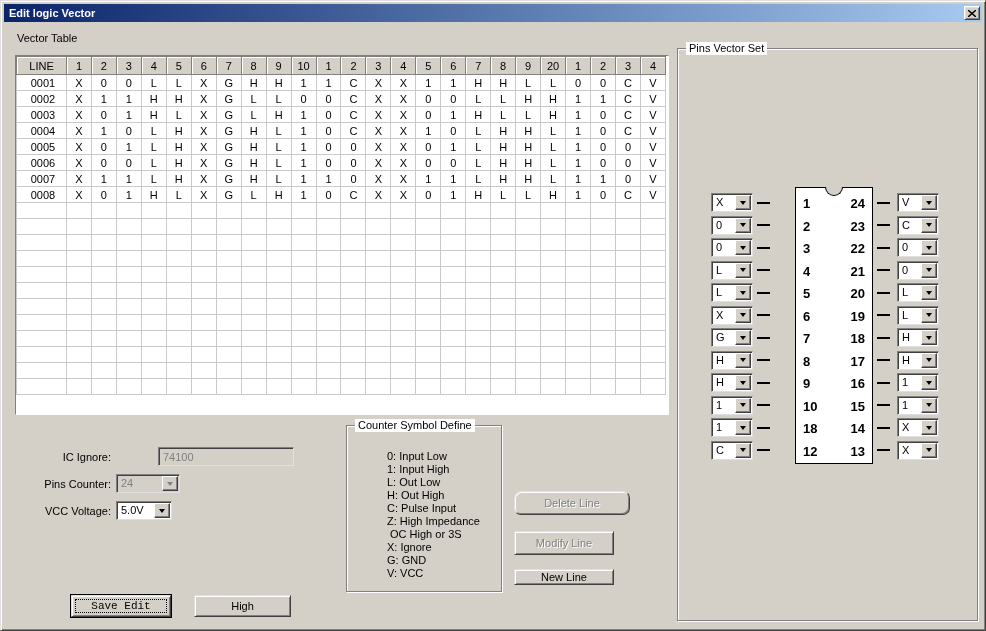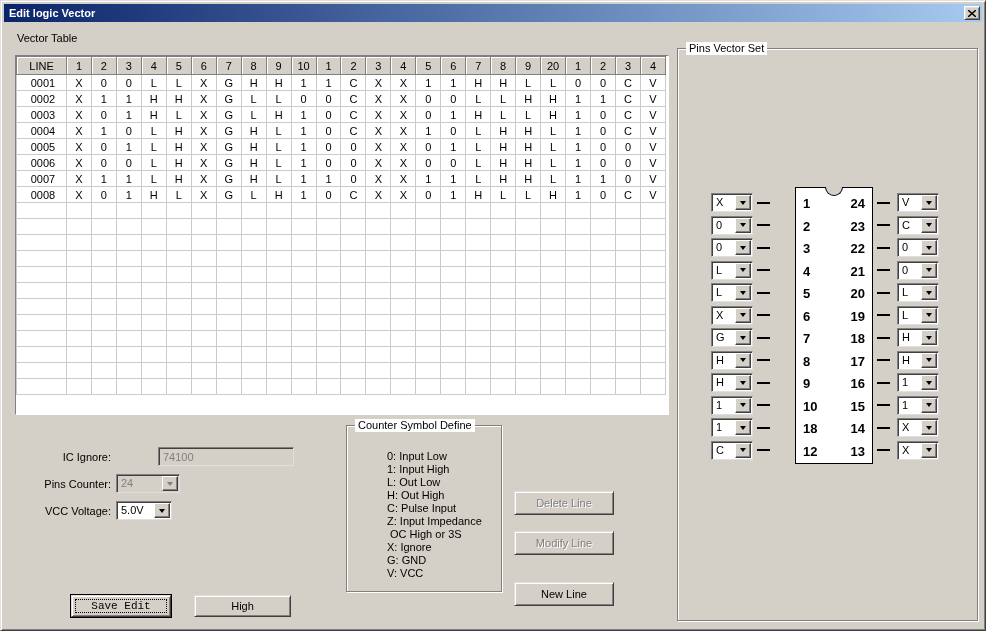--- a/index.html
+++ b/index.html
@@ -83,23 +83,23 @@
   .sym-line { line-height:13px; white-space:pre; }
 
   .btn { position:absolute; background:#d4d0c8; color:#000;
     font-family:"Liberation Sans", sans-serif; font-size:11px;
     border:1px solid; border-color:#dfdfdf #404040 #404040 #dfdfdf;
     box-shadow: inset 1px 1px 0 #ffffff, inset -1px -1px 0 #808080;
     display:flex; align-items:center; justify-content:center; padding:0; }
   .btn.disabled { color:#808080; text-shadow:1px 1px 0 #ffffff; }
   .btn.default { outline:1px solid #000000; }
   .btn.default::after { content:""; position:absolute; left:3px; right:3px; top:3px; bottom:3px; border:1px dotted #000; }
-  .btn-delete { left:513px; top:490px; width:100px; height:24px; }
+  .btn-delete { left:513px; top:490px; width:116px; height:24px;border-radius:7px; }
   .btn-modify { left:513px; top:530px; width:100px; height:24px;text-align:center; }
-  .btn-new    { left:513px; top:568px; width:100px; height:24px;margin-top:13px; }
+  .btn-new    { left:513px; top:568px; width:100px; height:16px; }
   .btn-save   { left:70px;  top:594px; width:100px; height:22px;font-family:Liberation Mono, monospace; }
   .btn-back   { left:193px; top:594px; width:97px;  height:22px; }
 </style>
 </head>
 <body>
 
 <div class="window">
 
   <div class="titlebar">
     <span class="title">Edit logic Vector</span>
@@ -963,21 +963,21 @@
   </div>
 
   <div class="group sym-group">
     <span class="group-label">Counter Symbol Define</span>
     <div class="sym-lines">
         <div class="sym-line">0: Input Low</div>
         <div class="sym-line">1: Input High</div>
         <div class="sym-line">L: Out Low</div>
         <div class="sym-line">H: Out High</div>
         <div class="sym-line">C: Pulse Input</div>
-        <div class="sym-line">Z: Input Impedance</div>
+        <div class="sym-line">Z: High Impedance</div>
         <div class="sym-line"> OC High or 3S</div>
         <div class="sym-line">X: Ignore</div>
         <div class="sym-line">G: GND</div>
         <div class="sym-line">V: VCC</div>
       </div>
   </div>
 
   <button class="btn btn-delete disabled" disabled="">Delete Line</button>
   <button class="btn btn-modify disabled" disabled="">Modify Line</button>
   <button class="btn btn-new">New Line</button>

